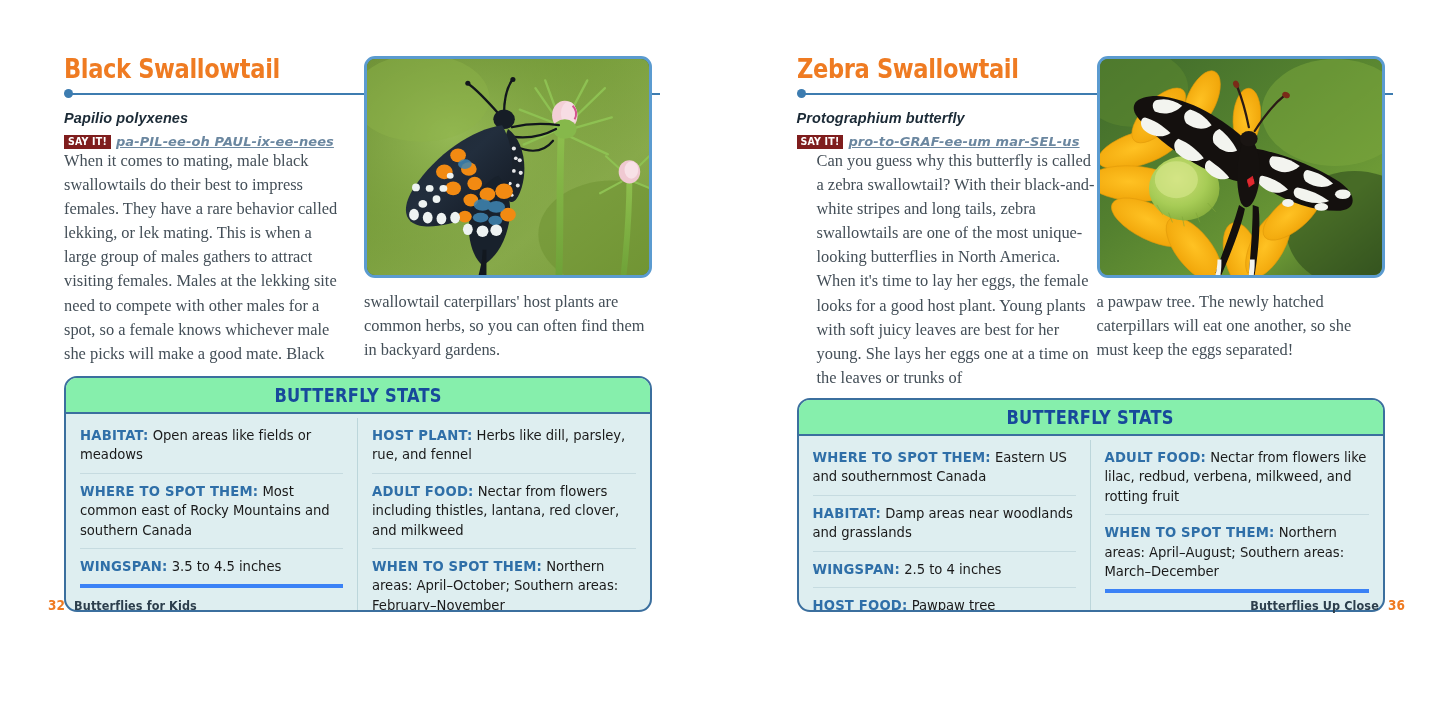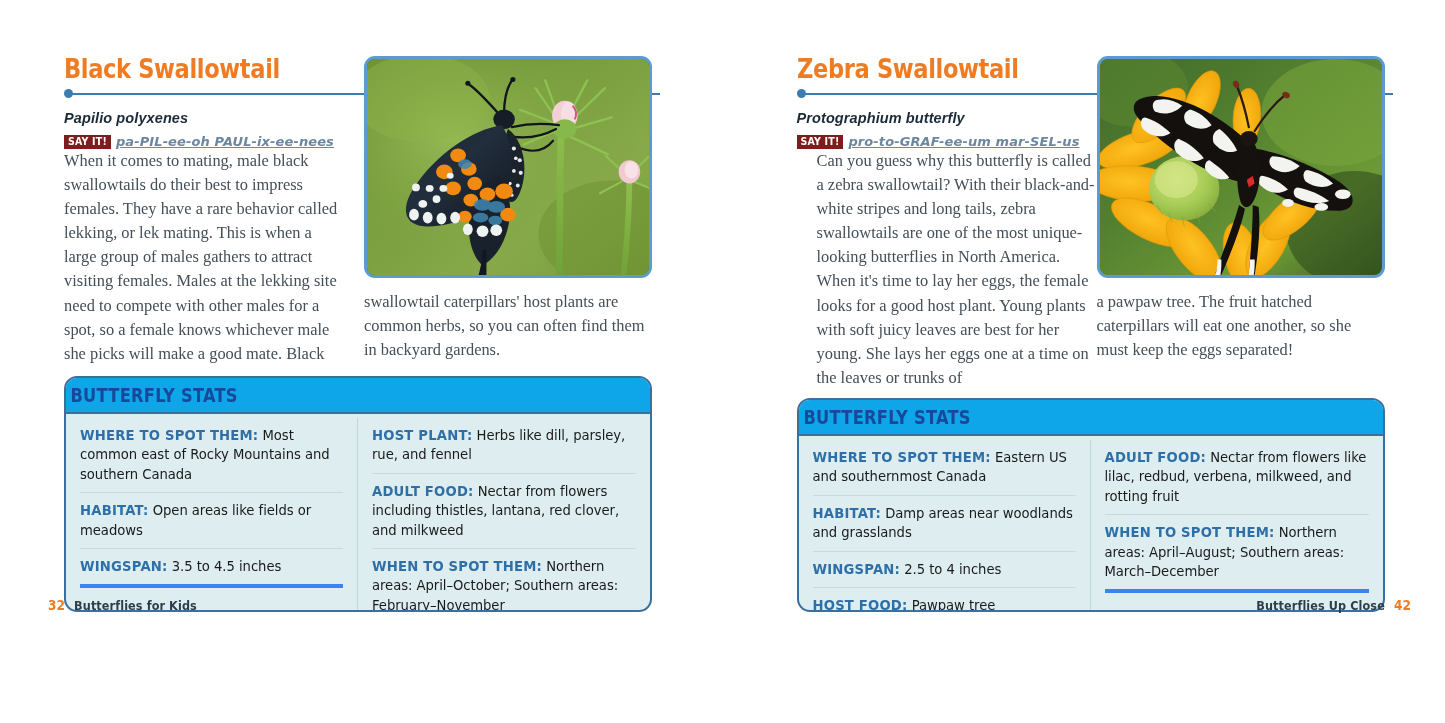--- a/index.html
+++ b/index.html
@@ -134,22 +134,23 @@
     border: 2px solid #3b6f9e;
     border-radius: 13px;
     background: #deeef0;
     box-sizing: border-box;
     overflow: hidden;
   }
   .stats-header {
     height: 34px;
     display: flex;
     align-items: center;
+    justify-content: center;
     border-bottom: 2px solid #3b6f9e;
-    background: #0ea5e9;
+    background: #86efac;
   }
   .stats-header-text {
     font-family: "DejaVu Sans Condensed", "Liberation Sans Narrow", "Liberation Sans", sans-serif;
     font-weight: 700;
     font-size: 19px;
     color: #17499b;
     letter-spacing: 0.3px;
     transform: scaleX(0.95);
   }
   .stats-body {
@@ -188,21 +189,21 @@
     gap: 9px;
     font-family: "DejaVu Sans Condensed", "Liberation Sans Narrow", "Liberation Sans", sans-serif;
     font-weight: 700;
     font-size: 12.5px;
     letter-spacing: 0.1px;
     margin-top: 20px;
   }
   .footer .pageno { color: #ef7b22; font-size: 13.5px; }
   .footer .label { color: #2c3e4c; }
   .footer.left { left: 48px; }
-  .footer.right { right: 34px; }
+  .footer.right { right: 40px; }
 </style>
 </head>
 <body>
 
 <div class="spread">
 
   <div class="page">
     <div class="page-inner">
 
       <div class="species-title" style="left:64px; top:53px;">Black Swallowtail</div>
@@ -357,26 +358,26 @@
         <p>swallowtail caterpillars' host plants are common herbs, so you can often find them in backyard gardens.</p>
       </div>
 
       <div class="stats-box" style="left:64px; top:376px; width:588px; height:236px;">
         <div class="stats-header">
           <span class="stats-header-text">BUTTERFLY STATS</span>
         </div>
         <div class="stats-body">
           <div class="stats-col left-col">
             <div class="stat-item">
+              <span class="stat-label">HABITAT:</span> 
+              <span>Open areas like fields or meadows</span>
+            </div>
+            <div class="stat-item">
               <span class="stat-label">WHERE TO SPOT THEM:</span> 
               <span>Most common east of Rocky Mountains and southern Canada</span>
-            </div>
-            <div class="stat-item">
-              <span class="stat-label">HABITAT:</span> 
-              <span>Open areas like fields or meadows</span>
             </div>
             <div class="stat-item">
               <span class="stat-label">WINGSPAN:</span> 
               <span>3.5 to 4.5 inches</span>
             </div>
           </div>
           <div class="stats-col">
             <div class="stat-item">
               <span class="stat-label">HOST PLANT:</span> 
               <span>Herbs like dill, parsley, rue, and fennel</span>
@@ -509,21 +510,21 @@
               <path d="M142 150 C 136 172, 126 196, 118 220 L 124 222 C 134 198, 144 174, 148 154 Z" fill="#14100e"></path>
               <path d="M156 150 C 156 172, 154 198, 152 220 L 158 222 C 162 196, 164 172, 162 152 Z" fill="#14100e"></path>
               <path d="M120 206 C 120 212, 119 217, 118 222 L 123 222 C 124 216, 124 211, 124 206 Z" fill="#f3f4ef"></path>
               <path d="M153 206 C 153 212, 152 217, 152 222 L 157 222 C 158 216, 158 211, 158 206 Z" fill="#f3f4ef"></path>
             </g>
           </svg>
         </div>
       </div>
 
       <div class="body-col" style="left:374px; top:290px; width:290px;">
-        <p>a pawpaw tree. The fruit hatched caterpillars will eat one another, so she must keep the eggs separated!</p>
+        <p>a pawpaw tree. The newly hatched caterpillars will eat one another, so she must keep the eggs separated!</p>
       </div>
 
       <div class="stats-box" style="left:74px; top:398px; width:588px; height:214px;">
         <div class="stats-header">
           <span class="stats-header-text">BUTTERFLY STATS</span>
         </div>
         <div class="stats-body">
           <div class="stats-col left-col">
             <div class="stat-item">
               <span class="stat-label">WHERE TO SPOT THEM:</span> 
@@ -550,19 +551,19 @@
             <div class="stat-item">
               <span class="stat-label">WHEN TO SPOT THEM:</span> 
               <span>Northern areas: April–August; Southern areas: March–December</span>
             </div>
           </div>
         </div>
       </div>
 
       <div class="footer right">
         <span class="label">Butterflies Up Close</span>
-        <span class="pageno">42</span>
+        <span class="pageno">36</span>
       </div>
 
     </div>
   </div>
 
 </div>
 
 </body></html>

